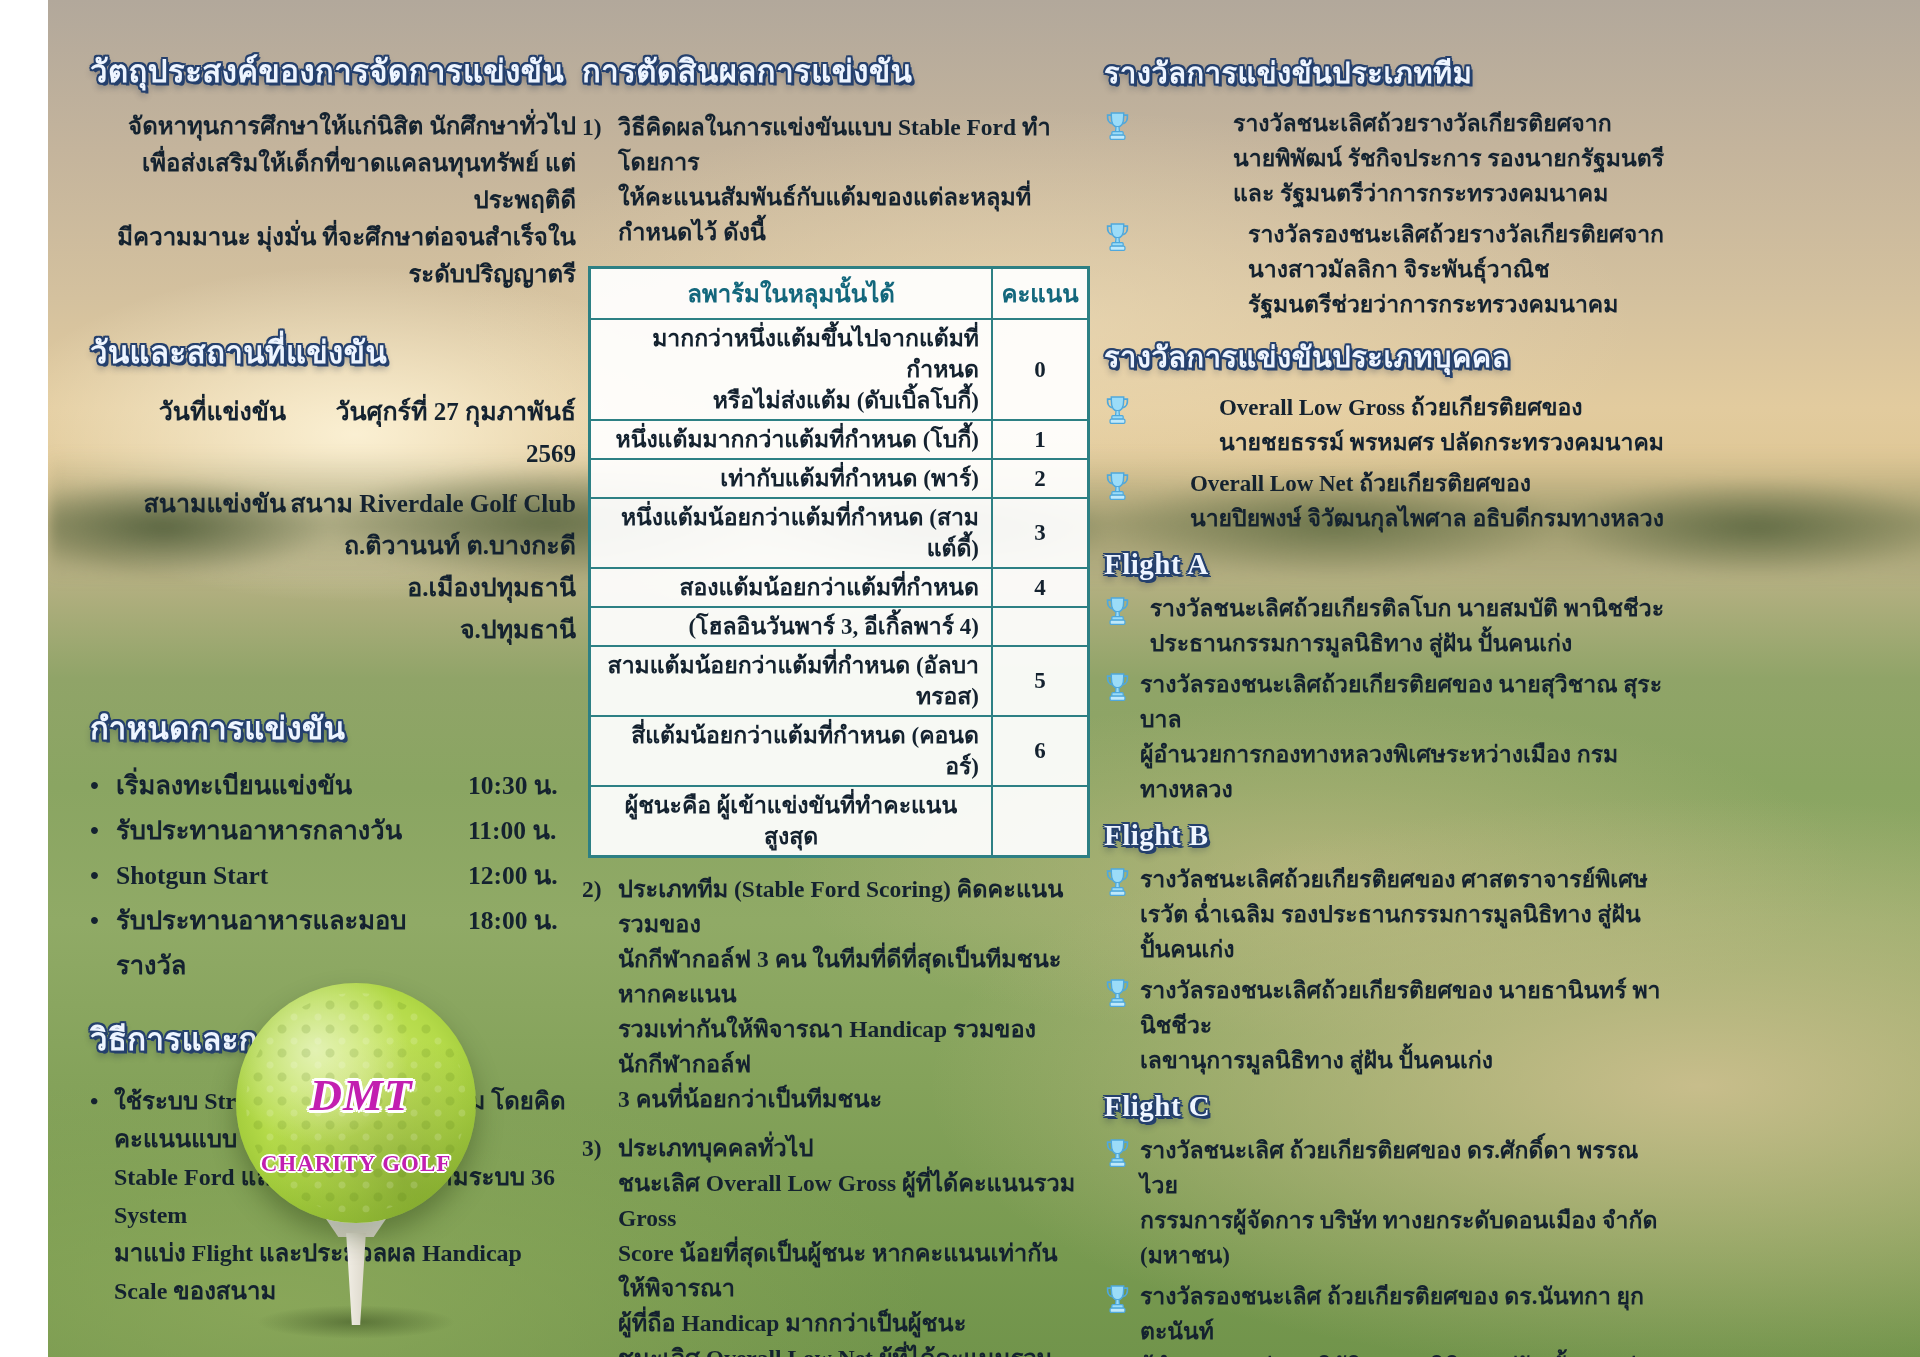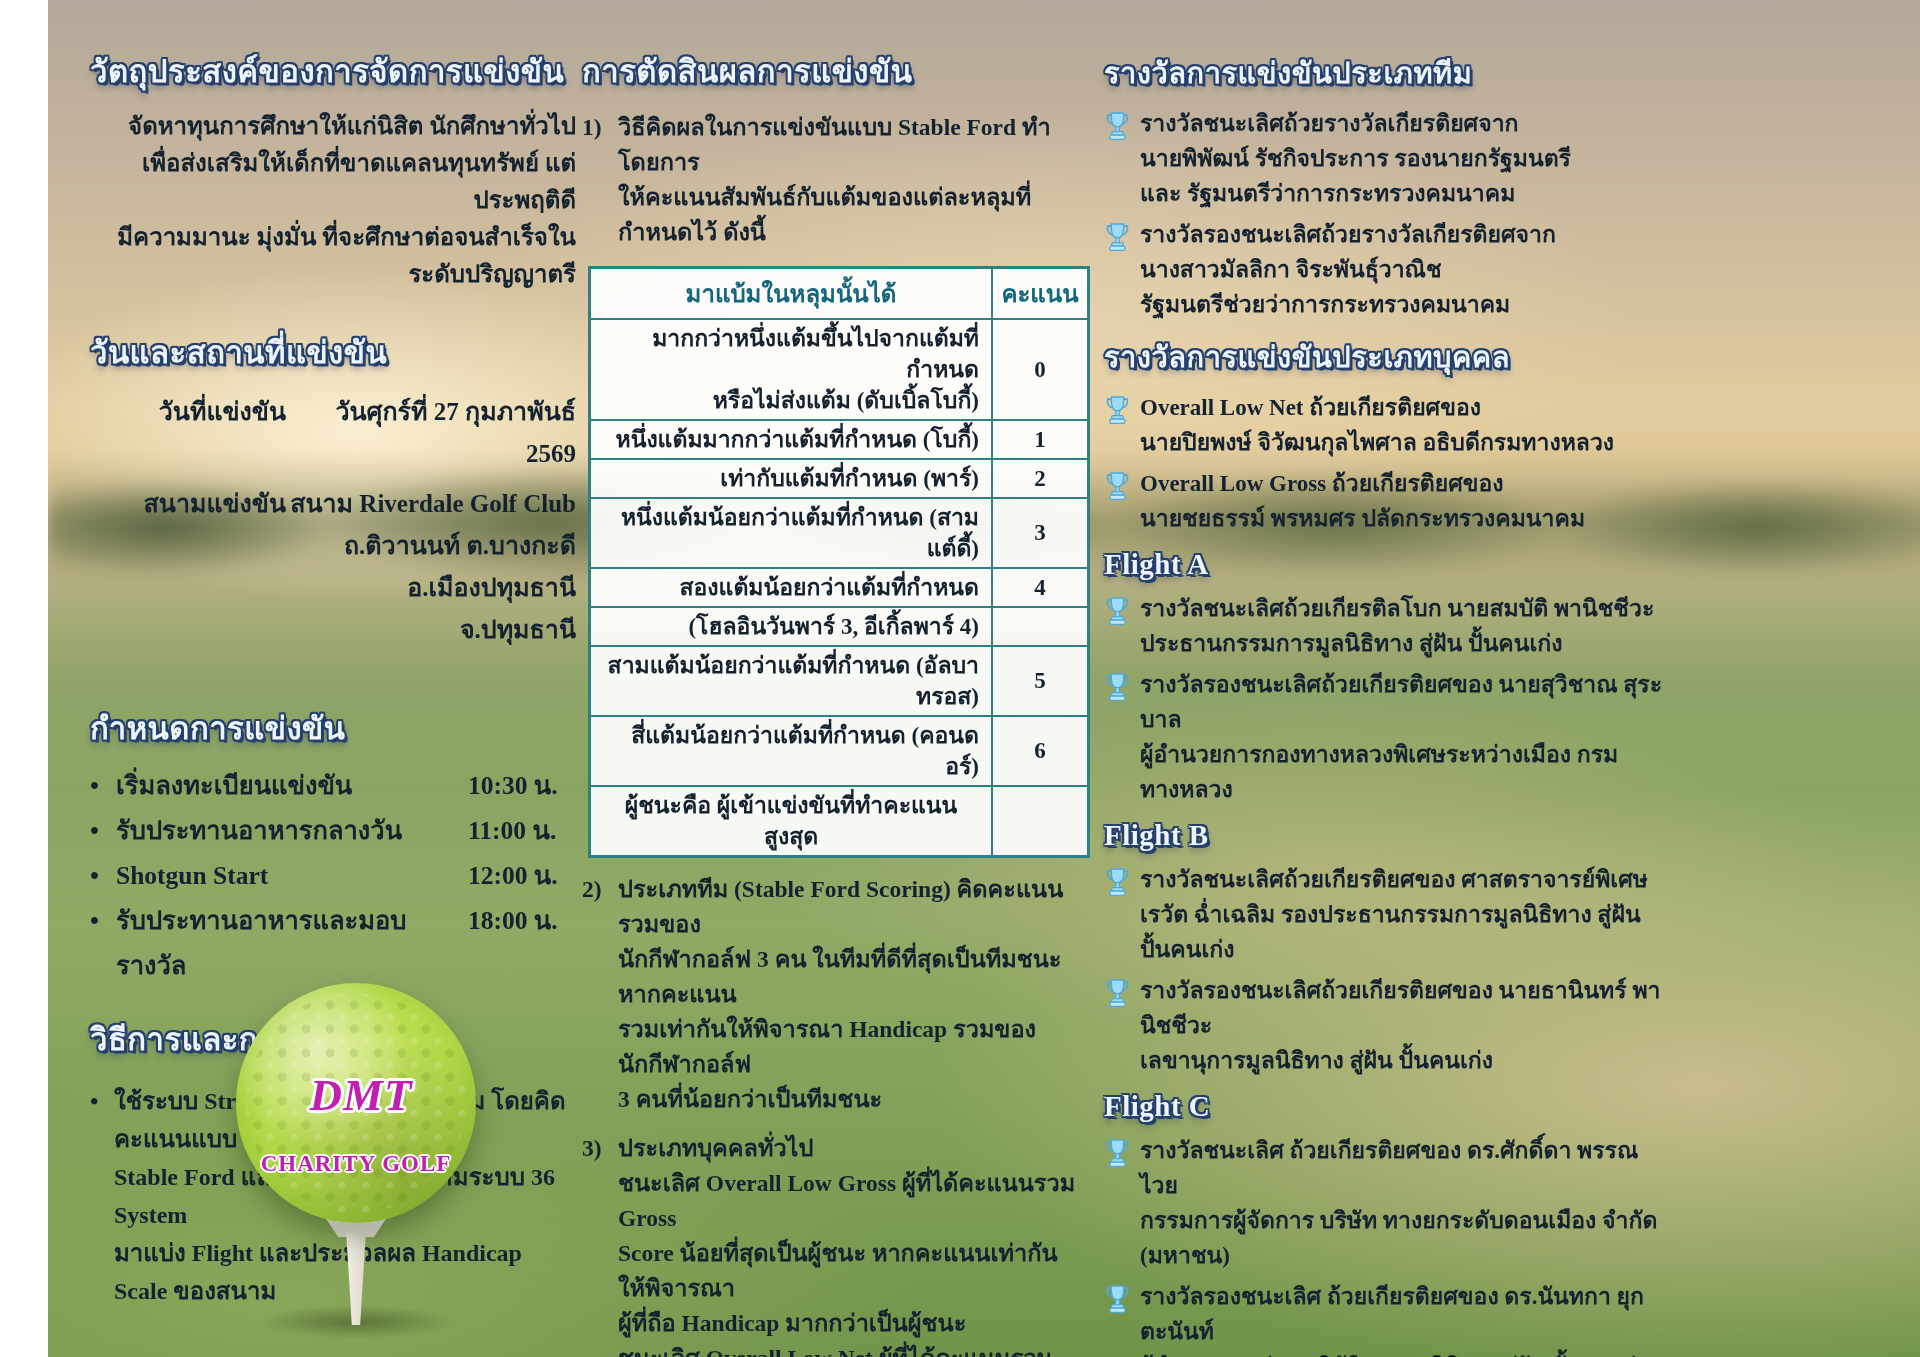--- a/index.html
+++ b/index.html
@@ -92,21 +92,21 @@
   .score-table{width:100%;border-collapse:collapse;background:rgba(255,255,255,.93);
     border:3px solid #2d8084;margin:16px 0 6px 6px;}
   .score-table th,.score-table td{border:2px solid #2d8084;text-align:right;}
   .score-table th{font-size:24px;font-weight:800;color:#13677c;padding:5px 6px;text-align:center;}
   td.desc{font-size:23px;font-weight:700;padding:3px 12px;line-height:31px;}
   td.pts{width:92px;text-align:center;font-size:23px;font-weight:700;}
   tr.winner td.desc{text-align:center;}
   
   .rsection{margin-bottom:12px;}
   .rtitle{margin-bottom:6px;}
-  .award{display:flex;margin:4px 0 6px;}
+  .award{display:flex;margin:4px 0 6px;justify-content:space-between;}
   .icon-slot{flex:none;width:36px;padding-top:5px;}
   .alines{font-size:23px;font-weight:700;line-height:35px;}
 </style>
 </head>
 <body>
 
 <div class="page">
   <div class="treeline"></div>
 
   <section class="col" id="col-left">
@@ -178,21 +178,21 @@
 
     <div class="mitem">
       <span class="mnum" data-bind="middle.items.0.num">1)</span>
       <div class="mlines" data-bind-lines="middle.items.0.lines">วิธีคิดผลในการแข่งขันแบบ Stable Ford ทำโดยการ
 ให้คะแนนสัมพันธ์กับแต้มของแต่ละหลุมที่กำหนดไว้ ดังนี้</div>
     </div>
 
     <table class="score-table">
       <thead>
         <tr>
-          <th data-bind="middle.table.header.desc">มาแบ้มในหลุมนั้นได้</th>
+          <th data-bind="middle.table.header.desc">ลพาร้มในหลุมนั้นได้</th>
           <th data-bind="middle.table.header.score">คะแนน</th>
         </tr>
       </thead>
       <tbody>
         <tr>
           <td class="desc" data-bind-lines="middle.table.rows.0.desc_lines">มากกว่าหนึ่งแต้มขึ้นไปจากแต้มที่กำหนด
 หรือไม่ส่งแต้ม (ดับเบิ้ลโบกี้)</td>
           <td class="pts" data-bind="middle.table.rows.0.score">0</td>
         </tr>
         <tr>
@@ -285,34 +285,34 @@
     <div class="rsection">
       <h2 class="sticker h-md rtitle" data-bind="right.sections.1.title">รางวัลการแข่งขันประเภทบุคคล</h2>
       <div class="award">
         <span class="icon-slot"><svg viewBox="0 0 26 30" width="27" height="31">
               <path d="M7 2h12v3.2c0 6.8-2.3 10.3-6 10.3S7 12 7 5.2z" fill="#9bdcf8" stroke="#4fa8dc" stroke-width="1.4"></path>
               <path d="M7 4H3.4c-.3 4.6 1.4 7.6 4.2 8.2M19 4h3.6c.3 4.6-1.4 7.6-4.2 8.2" fill="none" stroke="#4fa8dc" stroke-width="1.6"></path>
               <path d="M11.6 15h2.8l.5 5h-3.8z" fill="#9bdcf8" stroke="#4fa8dc" stroke-width="1.2"></path>
               <rect x="7.5" y="20" width="11" height="3.4" rx="1" fill="#9bdcf8" stroke="#4fa8dc" stroke-width="1.2"></rect>
               <rect x="5.8" y="23.4" width="14.4" height="4" rx="1.2" fill="#bfe9fb" stroke="#4fa8dc" stroke-width="1.2"></rect>
             </svg></span>
+        <div class="alines" data-bind-lines="right.sections.1.entries.0.lines">Overall Low Gross ถ้วยเกียรติยศของ
+นายชยธรรม์ พรหมศร ปลัดกระทรวงคมนาคม</div>
+      </div>
+      <div class="award">
+        <span class="icon-slot"><svg viewBox="0 0 26 30" width="27" height="31">
+              <path d="M7 2h12v3.2c0 6.8-2.3 10.3-6 10.3S7 12 7 5.2z" fill="#9bdcf8" stroke="#4fa8dc" stroke-width="1.4"></path>
+              <path d="M7 4H3.4c-.3 4.6 1.4 7.6 4.2 8.2M19 4h3.6c.3 4.6-1.4 7.6-4.2 8.2" fill="none" stroke="#4fa8dc" stroke-width="1.6"></path>
+              <path d="M11.6 15h2.8l.5 5h-3.8z" fill="#9bdcf8" stroke="#4fa8dc" stroke-width="1.2"></path>
+              <rect x="7.5" y="20" width="11" height="3.4" rx="1" fill="#9bdcf8" stroke="#4fa8dc" stroke-width="1.2"></rect>
+              <rect x="5.8" y="23.4" width="14.4" height="4" rx="1.2" fill="#bfe9fb" stroke="#4fa8dc" stroke-width="1.2"></rect>
+            </svg></span>
         <div class="alines" data-bind-lines="right.sections.1.entries.1.lines">Overall Low Net ถ้วยเกียรติยศของ
 นายปิยพงษ์ จิวัฒนกุลไพศาล อธิบดีกรมทางหลวง</div>
       </div>
-      <div class="award">
-        <span class="icon-slot"><svg viewBox="0 0 26 30" width="27" height="31">
-              <path d="M7 2h12v3.2c0 6.8-2.3 10.3-6 10.3S7 12 7 5.2z" fill="#9bdcf8" stroke="#4fa8dc" stroke-width="1.4"></path>
-              <path d="M7 4H3.4c-.3 4.6 1.4 7.6 4.2 8.2M19 4h3.6c.3 4.6-1.4 7.6-4.2 8.2" fill="none" stroke="#4fa8dc" stroke-width="1.6"></path>
-              <path d="M11.6 15h2.8l.5 5h-3.8z" fill="#9bdcf8" stroke="#4fa8dc" stroke-width="1.2"></path>
-              <rect x="7.5" y="20" width="11" height="3.4" rx="1" fill="#9bdcf8" stroke="#4fa8dc" stroke-width="1.2"></rect>
-              <rect x="5.8" y="23.4" width="14.4" height="4" rx="1.2" fill="#bfe9fb" stroke="#4fa8dc" stroke-width="1.2"></rect>
-            </svg></span>
-        <div class="alines" data-bind-lines="right.sections.1.entries.0.lines">Overall Low Gross ถ้วยเกียรติยศของ
-นายชยธรรม์ พรหมศร ปลัดกระทรวงคมนาคม</div>
-      </div>
     </div>
 
     <div class="rsection">
       <h2 class="sticker h-md rtitle" data-bind="right.sections.2.title">Flight A</h2>
       <div class="award">
         <span class="icon-slot"><svg viewBox="0 0 26 30" width="27" height="31">
               <path d="M7 2h12v3.2c0 6.8-2.3 10.3-6 10.3S7 12 7 5.2z" fill="#9bdcf8" stroke="#4fa8dc" stroke-width="1.4"></path>
               <path d="M7 4H3.4c-.3 4.6 1.4 7.6 4.2 8.2M19 4h3.6c.3 4.6-1.4 7.6-4.2 8.2" fill="none" stroke="#4fa8dc" stroke-width="1.6"></path>
               <path d="M11.6 15h2.8l.5 5h-3.8z" fill="#9bdcf8" stroke="#4fa8dc" stroke-width="1.2"></path>
               <rect x="7.5" y="20" width="11" height="3.4" rx="1" fill="#9bdcf8" stroke="#4fa8dc" stroke-width="1.2"></rect>

